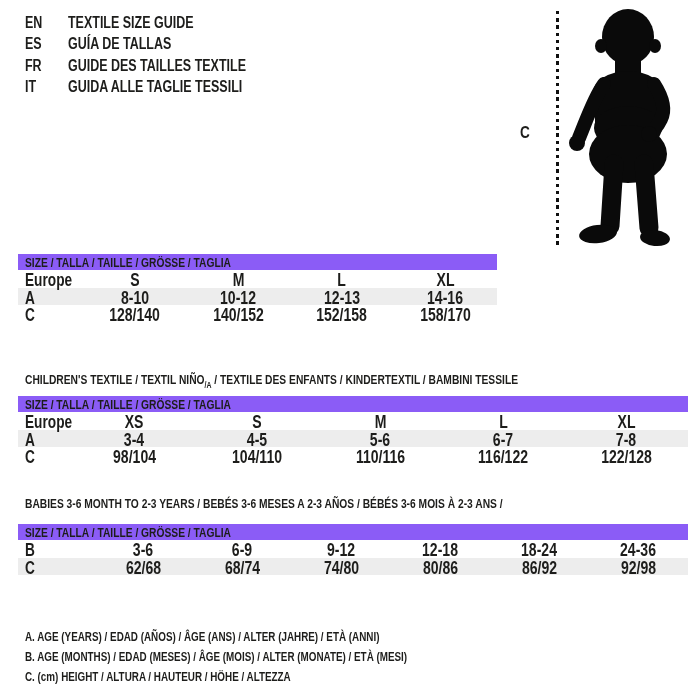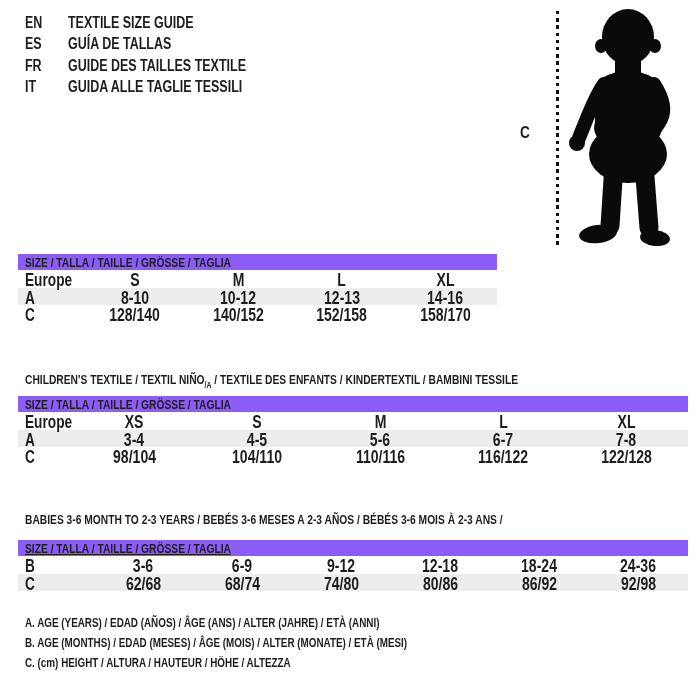--- a/index.html
+++ b/index.html
@@ -23,37 +23,37 @@
   .measure-line{position:absolute;left:556px;top:11px;width:3px;height:234px;
     background:repeating-linear-gradient(to bottom,#101010 0 3.4px,transparent 3.4px 7.2px);}
   .fig-c{position:absolute;left:520px;top:124px;font-size:17px;line-height:17px;
     transform:scaleX(.8);transform-origin:0 50%;}
   .toddler{position:absolute;left:562px;top:6px;}
 
   
   .tbl{position:absolute;left:18px;}
   .t1{top:254px;width:479px;}
   .t2{top:372px;width:670px;}
-  .t3{top:512px;width:670px;text-decoration:underline;}
+  .t3{top:496px;width:670px;}
   .tbl-title{padding-left:7px;font-size:13.5px;line-height:15px;margin-bottom:14px;}
   .t2 .tbl-title{margin-bottom:9px;}
   .t3 .tbl-title{line-height:16px;margin-bottom:12px;}
   .tbl-head{height:16px;background:#8b5cf6;display:flex;align-items:center;
     padding-left:7px;font-size:13.5px;}
   .tbl-row{display:flex;align-items:flex-start;height:17.5px;font-size:18px;}
   .row-shaded{background:#ededed;}
   .lbl{padding-left:7px;}
   .t1 .lbl{width:58px;}
   .t2 .lbl{width:48px;}
   .t3 .lbl{width:69px;}
   .cell{flex:1;text-align:center;}
   sub{font-size:68%;line-height:0;}
 
   
-  .footnotes{position:absolute;left:25px;top:612px;}
+  .footnotes{position:absolute;left:25px;top:626px;}
   .fn{height:20px;display:flex;align-items:center;font-size:13.5px;}
 </style>
 </head>
 <body>
 
 <div class="langs">
   <div class="lang-row">
     <span class="lang-code">EN</span>
     <span class="lang-label">TEXTILE SIZE GUIDE</span>
   </div>

